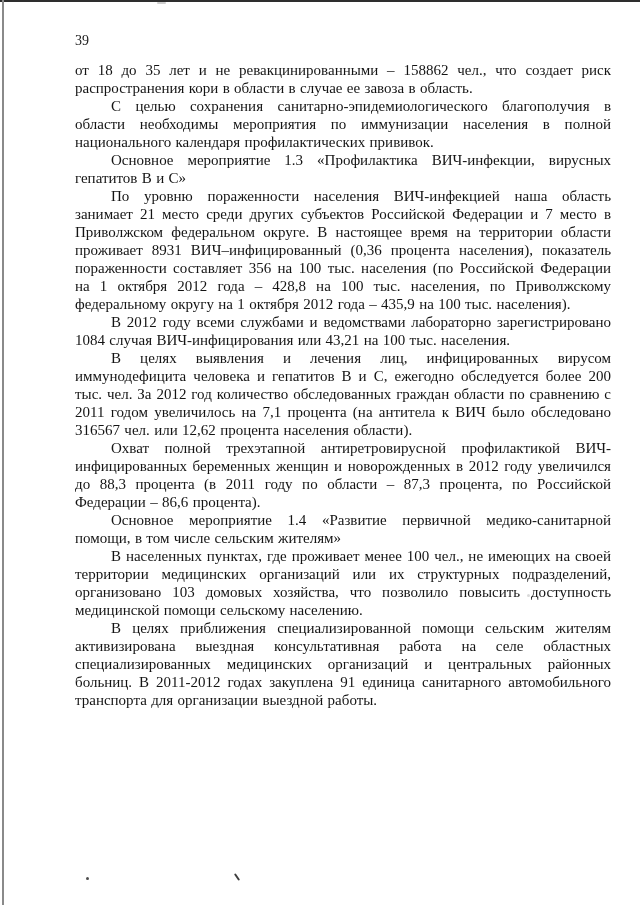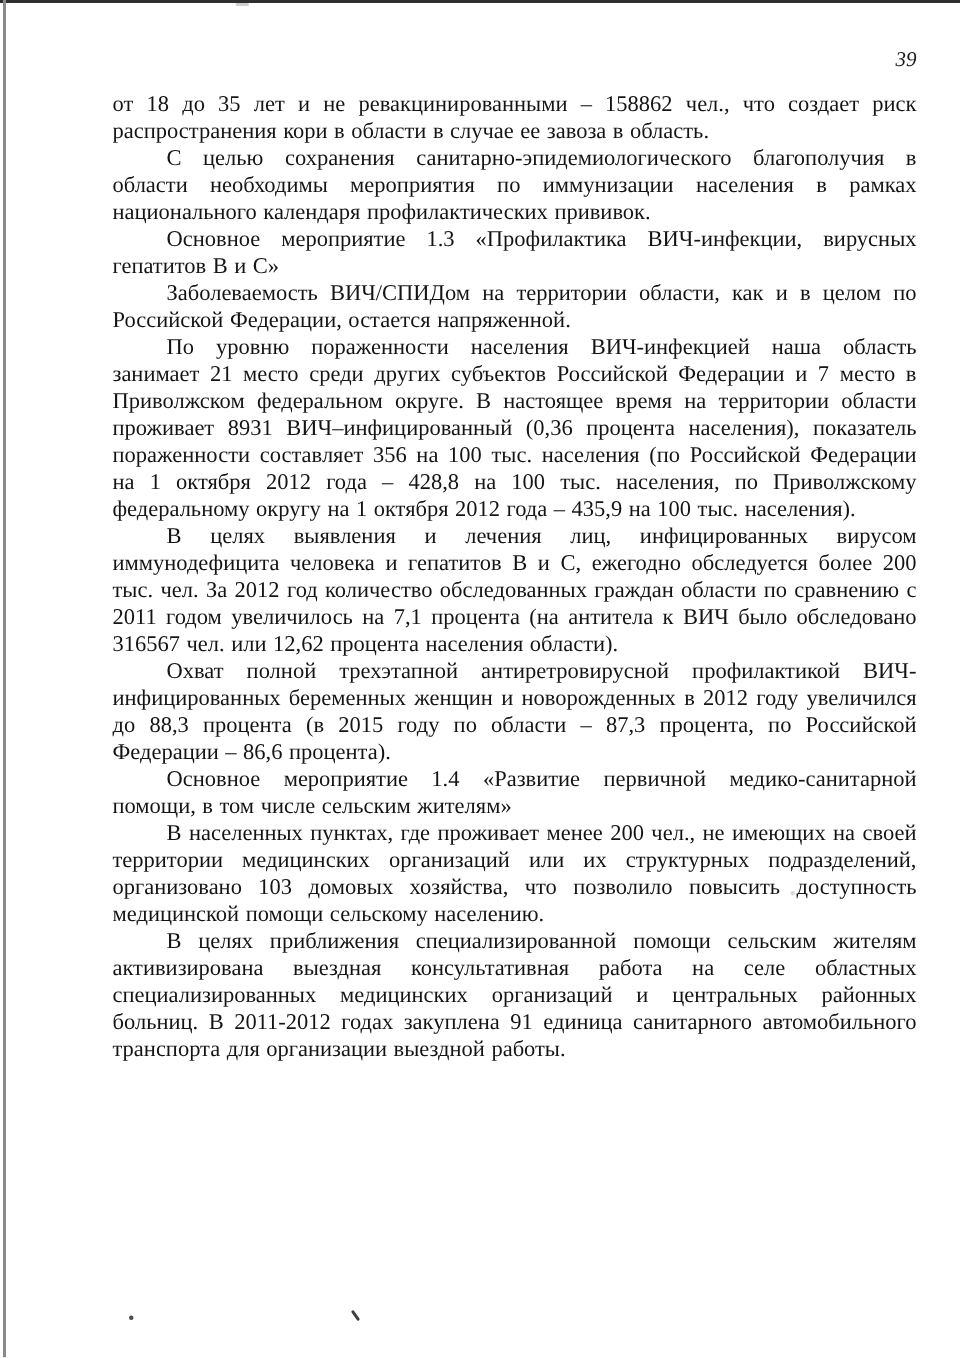--- a/index.html
+++ b/index.html
@@ -49,26 +49,25 @@
     border-radius:1px;
   }
   
   .content {
     position:absolute;
     left:75px; top:33px;
     width:536px;
     color:#141414;
   }
   .pageno {
-    text-align:right;
+    text-align:left;
     font-size:14px;
     line-height:16px;
     margin:0 0 12px 0;
     color:#1a1a1a;
-    font-style:italic;
   }
   .doc-body p {
     margin:0;
     font-size:15px;
     line-height:18px;
     text-align:justify;
     text-indent:36px;
     word-spacing:0.6px;
     color:#141414;
   }
@@ -81,27 +80,27 @@
 <div class="page">
   <div class="edge-top"></div>
   <div class="edge-left"></div>
   <div class="smudge-top"></div>
   <div class="speck-mid"></div>
 
   <div class="content">
     <div class="pageno">39</div>
     <div class="doc-body" id="doc-body">
         <p class="body noindent">от 18 до 35 лет и не ревакцинированными – 158862 чел., что создает риск распространения кори в области в случае ее завоза в область.</p>
-        <p class="body">С целью сохранения санитарно-эпидемиологического благополучия в области необходимы мероприятия по иммунизации населения в рамках национального календаря профилактических прививок.</p>
+        <p class="body">С целью сохранения санитарно-эпидемиологического благополучия в области необходимы мероприятия по иммунизации населения в полной национального календаря профилактических прививок.</p>
         <p class="heading">Основное мероприятие 1.3 «Профилактика ВИЧ-инфекции, вирусных гепатитов В и С»</p>
-        <p class="body">Заболеваемость ВИЧ/СПИДом на территории области, как и в целом по Российской Федерации, остается напряженной.</p>
         <p class="body">По уровню пораженности населения ВИЧ-инфекцией наша область занимает 21 место среди других субъектов Российской Федерации и 7 место в Приволжском федеральном округе. В настоящее время на территории области проживает 8931 ВИЧ–инфицированный (0,36 процента населения), показатель пораженности составляет 356 на 100 тыс. населения (по Российской Федерации на 1 октября 2012 года – 428,8 на 100 тыс. населения, по Приволжскому федеральному округу на 1 октября 2012 года – 435,9 на 100 тыс. населения).</p>
+        <p class="body">В 2012 году всеми службами и ведомствами лабораторно зарегистрировано 1084 случая ВИЧ-инфицирования или 43,21 на 100 тыс. населения.</p>
         <p class="body">В целях выявления и лечения лиц, инфицированных вирусом иммунодефицита человека и гепатитов В и С, ежегодно обследуется более 200 тыс. чел. За 2012 год количество обследованных граждан области по сравнению с 2011 годом увеличилось на 7,1 процента (на антитела к ВИЧ было обследовано 316567 чел. или 12,62 процента населения области).</p>
-        <p class="body">Охват полной трехэтапной антиретровирусной профилактикой ВИЧ-инфицированных беременных женщин и новорожденных в 2012 году увеличился до 88,3 процента (в 2015 году по области – 87,3 процента, по Российской Федерации – 86,6 процента).</p>
+        <p class="body">Охват полной трехэтапной антиретровирусной профилактикой ВИЧ-инфицированных беременных женщин и новорожденных в 2012 году увеличился до 88,3 процента (в 2011 году по области – 87,3 процента, по Российской Федерации – 86,6 процента).</p>
         <p class="heading">Основное мероприятие 1.4 «Развитие первичной медико-санитарной помощи, в том числе сельским жителям»</p>
-        <p class="body">В населенных пунктах, где проживает менее 200 чел., не имеющих на своей территории медицинских организаций или их структурных подразделений, организовано 103 домовых хозяйства, что позволило повысить доступность медицинской помощи сельскому населению.</p>
+        <p class="body">В населенных пунктах, где проживает менее 100 чел., не имеющих на своей территории медицинских организаций или их структурных подразделений, организовано 103 домовых хозяйства, что позволило повысить доступность медицинской помощи сельскому населению.</p>
         <p class="body">В целях приближения специализированной помощи сельским жителям активизирована выездная консультативная работа на селе областных специализированных медицинских организаций и центральных районных больниц. В 2011-2012 годах закуплена 91 единица санитарного автомобильного транспорта для организации выездной работы.</p>
       </div>
   </div>
 
   <div class="artifact-dot"></div>
   <div class="artifact-tick"></div>
 </div>
 
 </body></html>

